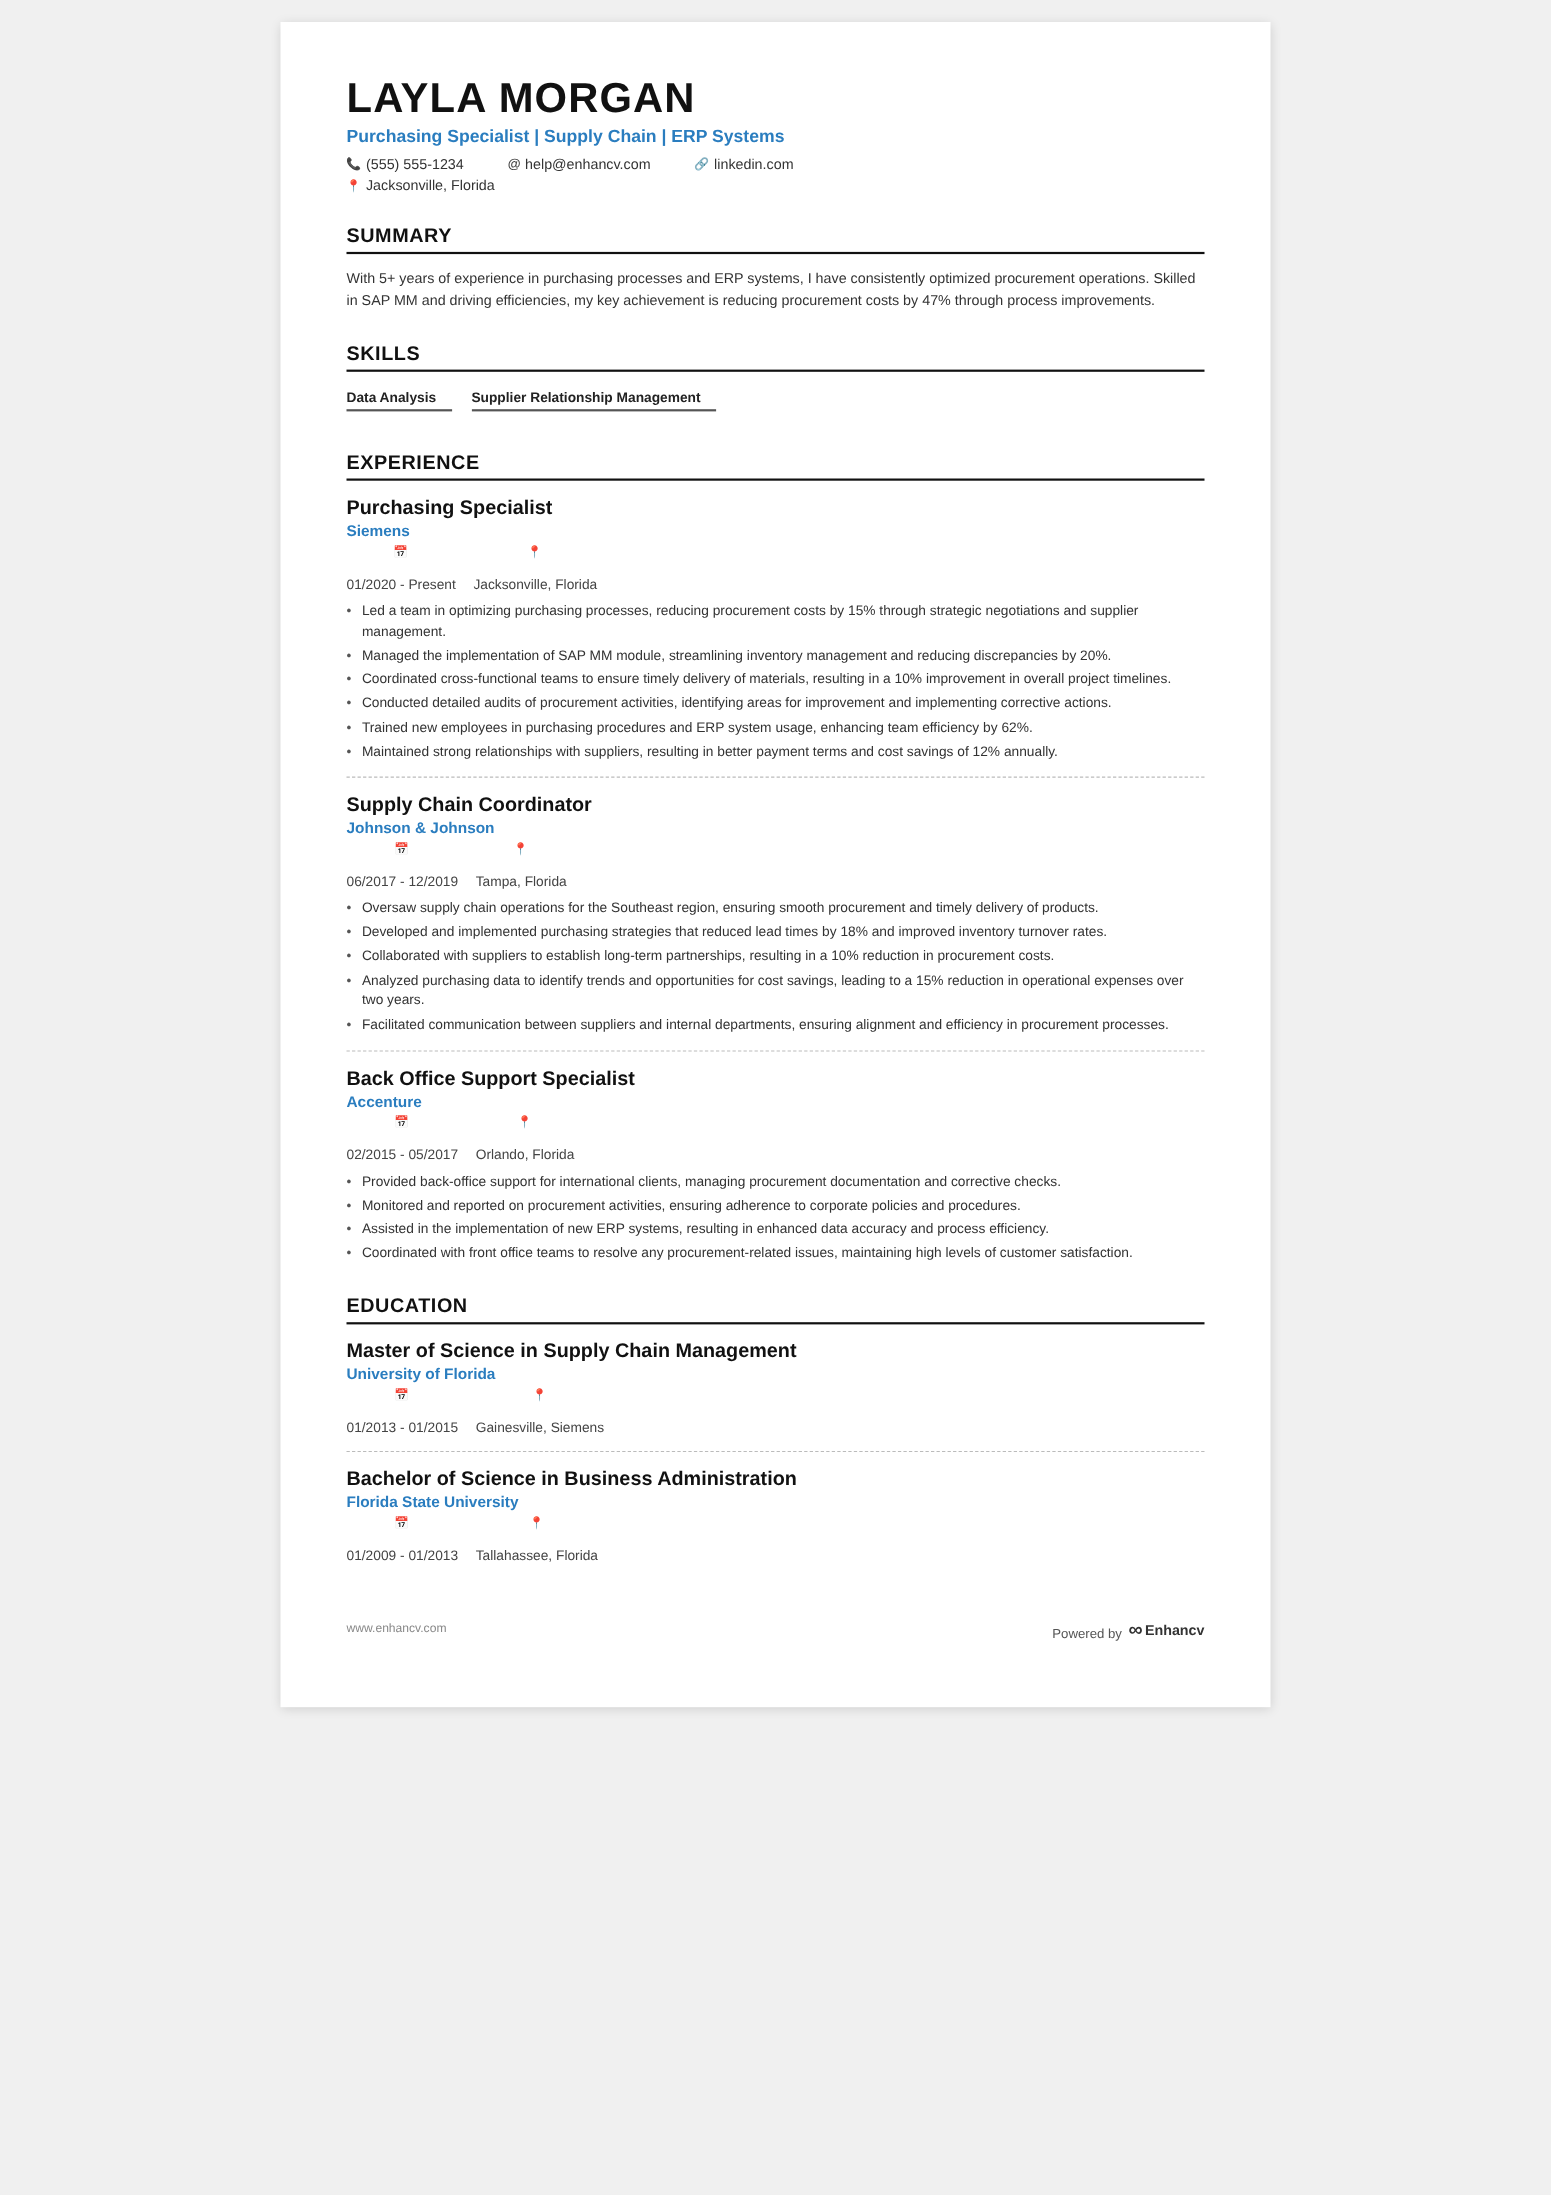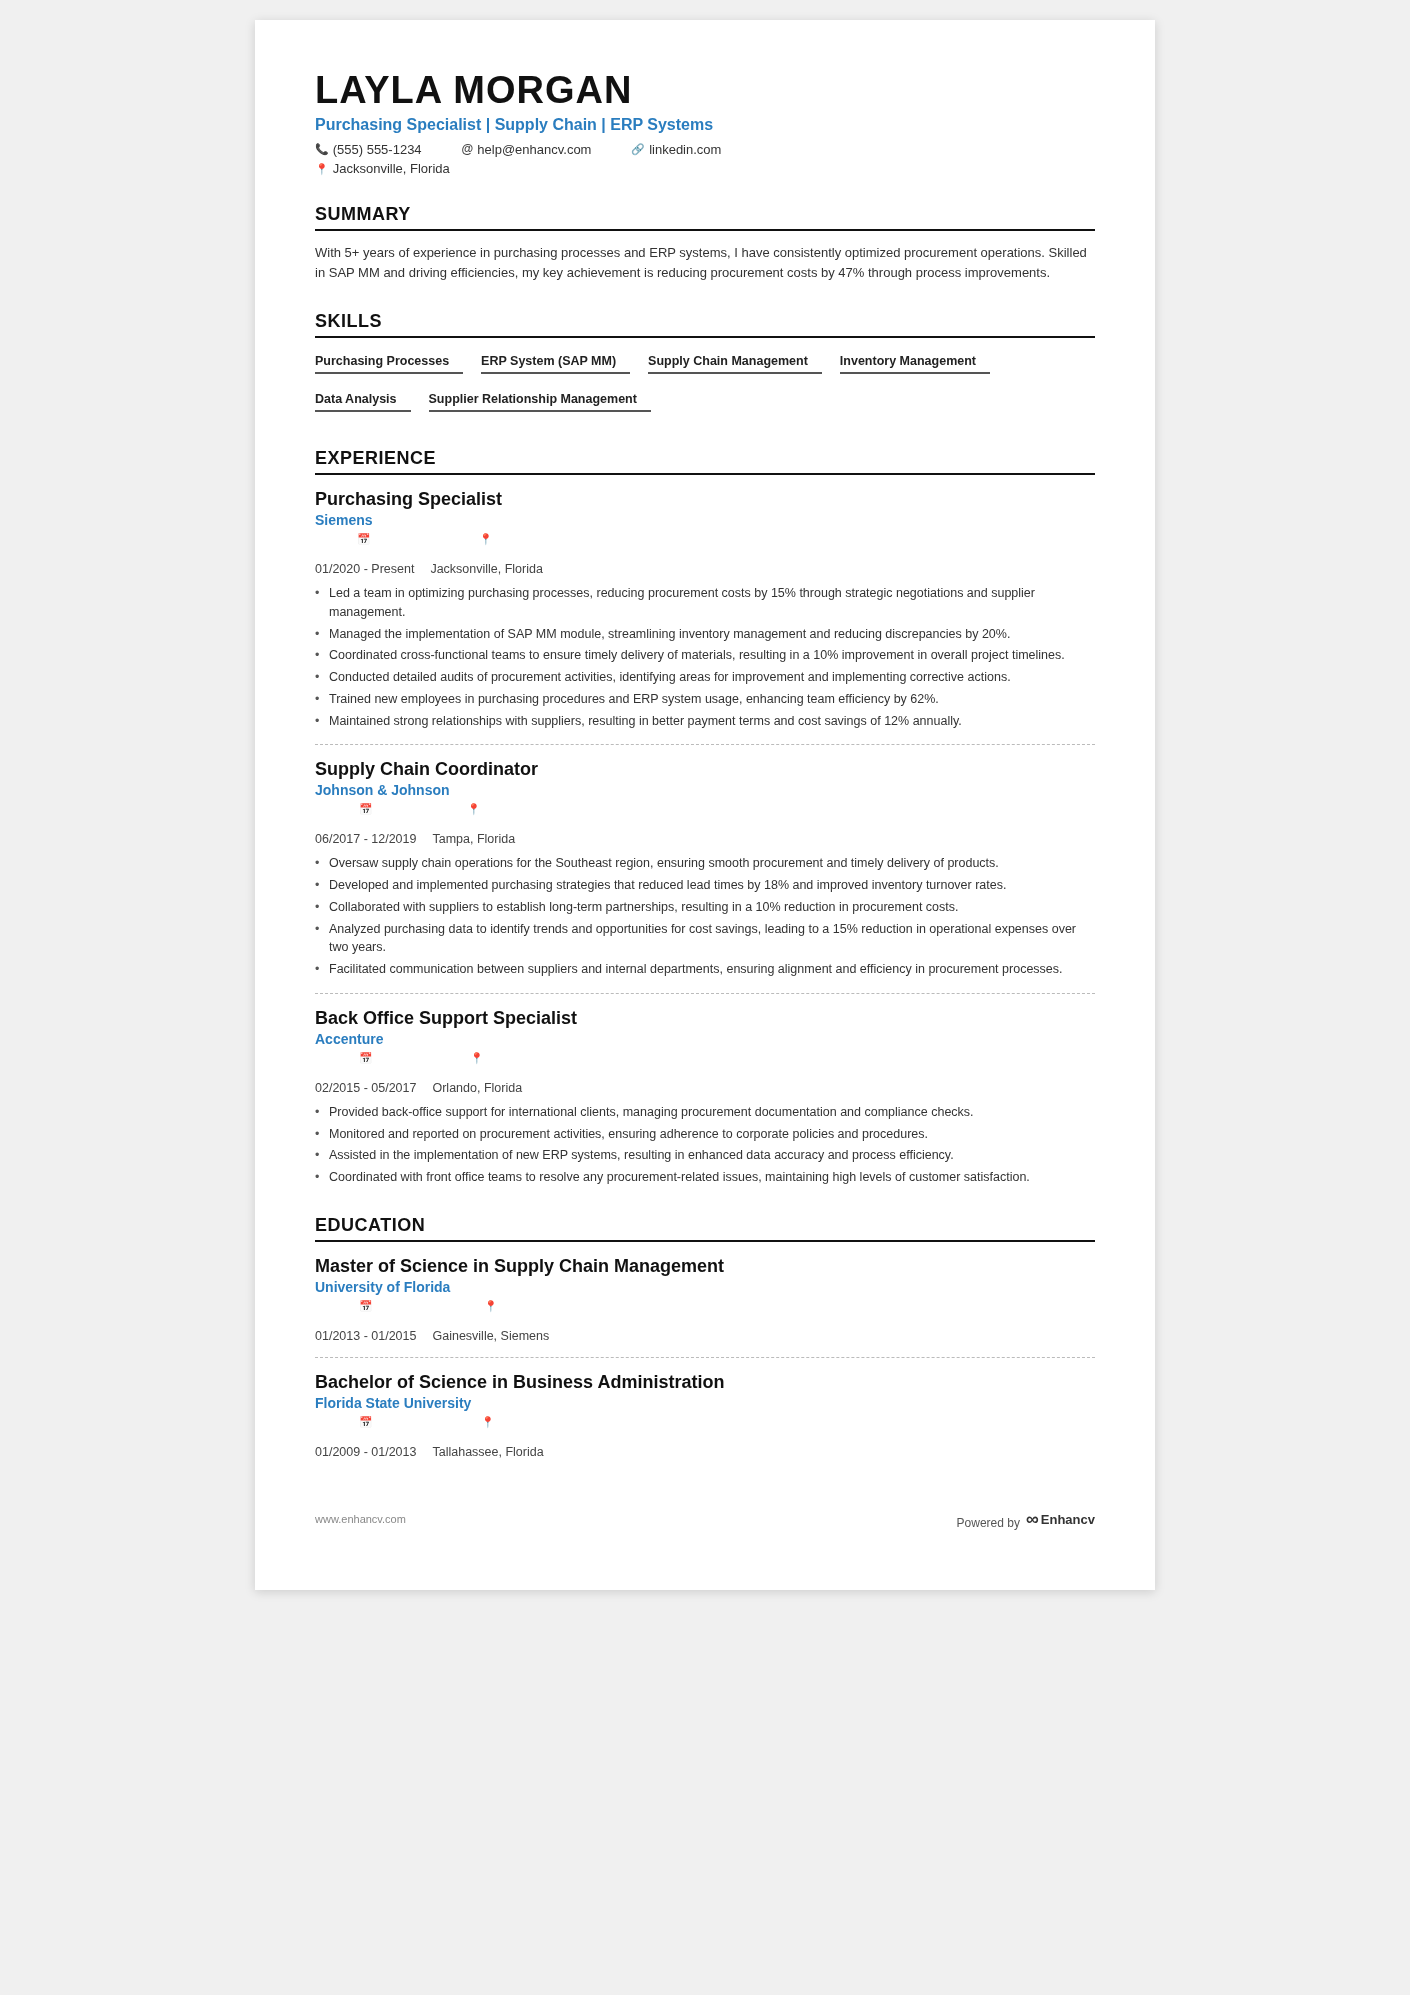--- a/index.html
+++ b/index.html
@@ -231,26 +231,20 @@
   </div>
 
   <div class="section">
     <div class="section-title">SUMMARY</div>
     <p class="summary-text">With 5+ years of experience in purchasing processes and ERP systems, I have consistently optimized procurement operations. Skilled in SAP MM and driving efficiencies, my key achievement is reducing procurement costs by 47% through process improvements.</p>
   </div>
 
   <div class="section">
     <div class="section-title">SKILLS</div>
     <div class="skills-row">
-      <span class="skill-tag">Purchasing Processes</span>
-      <span class="skill-tag">ERP System (SAP MM)</span>
-      <span class="skill-tag">Supply Chain Management</span>
-      <span class="skill-tag">Inventory Management</span>
-    </div>
-    <div class="skills-row">
       <span class="skill-tag">Data Analysis</span>
       <span class="skill-tag">Supplier Relationship Management</span>
     </div>
   </div>
 
   <div class="section">
     <div class="section-title">EXPERIENCE</div>
 
     <div>
       <div class="exp-job-title">Purchasing Specialist</div>
@@ -306,21 +300,21 @@
         <div class="exp-meta-item">
           <span class="calendar-icon"></span>
           <span>02/2015 - 05/2017</span>
         </div>
         <div class="exp-meta-item">
           <span class="location-icon"></span>
           <span>Orlando, Florida</span>
         </div>
       </div>
       <ul class="exp-bullets">
-        <li>Provided back-office support for international clients, managing procurement documentation and compliance checks.</li>
+        <li>Provided back-office support for international clients, managing procurement documentation and corrective checks.</li>
         <li>Monitored and reported on procurement activities, ensuring adherence to corporate policies and procedures.</li>
         <li>Assisted in the implementation of new ERP systems, resulting in enhanced data accuracy and process efficiency.</li>
         <li>Coordinated with front office teams to resolve any procurement-related issues, maintaining high levels of customer satisfaction.</li>
       </ul>
     </div>
 
   </div>
 
   <div class="section">
     <div class="section-title">EDUCATION</div>

